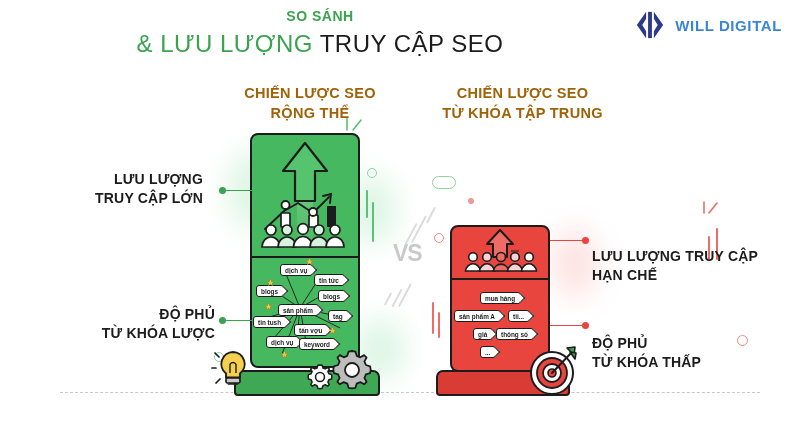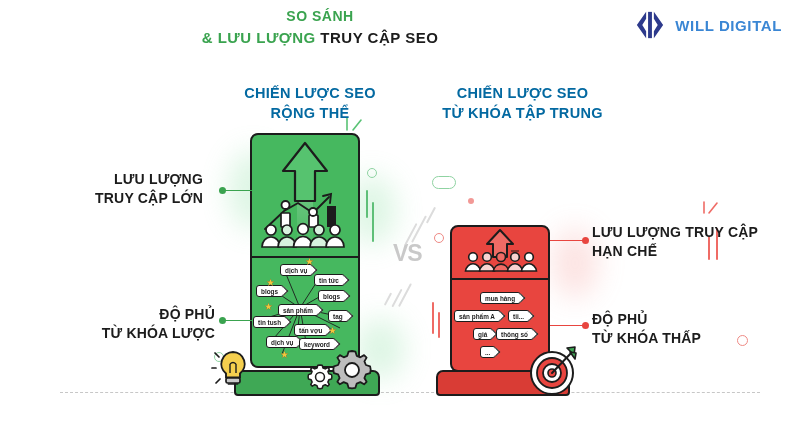--- a/index.html
+++ b/index.html
@@ -13,25 +13,25 @@
   .stage{position:absolute;inset:0;}
 
   
   .logo{position:absolute;right:18px;top:10px;display:flex;align-items:center;gap:8px;}
   .logo-mark{width:34px;height:30px;display:block;}
   .logo-text{font-size:15px;font-weight:bold;letter-spacing:.6px;color:#3a86d4;white-space:nowrap;}
 
   
   .title-wrap{position:absolute;left:0;top:8px;width:640px;text-align:center;}
   .title-1{font-size:14px;font-weight:bold;color:#3aa34f;letter-spacing:.5px;line-height:1.25;}
-  .title-2{font-size:15px;font-weight:bold;color:#1c1c1c;letter-spacing:.5px;line-height:1.35;margin-top:2px;}
+  .title-2{font-size:24px;font-weight:normal;color:#1c1c1c;letter-spacing:.5px;line-height:1.35;margin-top:2px;}
   .title-2 .grn{color:#3aa34f;}
 
   
-  .col-head{position:absolute;text-align:center;font-size:14.5px;font-weight:bold;color:#0369a1;line-height:1.35;letter-spacing:.3px;}
+  .col-head{position:absolute;text-align:center;font-size:14.5px;font-weight:bold;color:#a16207;line-height:1.35;letter-spacing:.3px;}
   .col-head.left{left:215px;top:84px;width:190px;}
   .col-head.right{left:415px;top:84px;width:215px;}
 
   
   .col{position:absolute;}
   .panel{box-sizing:border-box;border:2.2px solid #1c1c1c;position:relative;}
   .panel.green{background:#46b85f;}
   .panel.red{background:#e8453f;}
 
   
@@ -45,21 +45,21 @@
   #red-top{height:55px;border-radius:8px 8px 0 0;}
   #red-bottom{height:92px;border-radius:0 0 8px 8px;border-top:none;}
   #red-base{position:absolute;left:436px;top:370px;width:130px;height:22px;background:#d93c35;border:2.2px solid #1c1c1c;border-radius:7px 7px 4px 4px;}
 
   
   .ground{position:absolute;left:60px;top:392px;width:700px;height:0;border-top:1.6px dashed #9a9a9a;opacity:.55;}
 
   
   .side-label{position:absolute;font-size:14px;font-weight:bold;color:#1c1c1c;line-height:1.35;letter-spacing:.2px;}
   .side-label.l{text-align:right;}
-  .side-label.r{text-align:left;}
+  .side-label.r{text-align:left;margin-top:24px;}
   #lbl-traffic-high{left:83px;top:170px;width:120px;}
   #lbl-coverage-wide{left:95px;top:305px;width:120px;}
   #lbl-traffic-low{left:592px;top:223px;width:175px;}
   #lbl-coverage-low{left:592px;top:310px;width:160px;}
 
   .connector{position:absolute;height:1.4px;}
   .connector.green{background:#3aa34f;}
   .connector.red{background:#e8453f;}
   .dot{position:absolute;width:7px;height:7px;border-radius:50%;}
   .dot.green{background:#3aa34f;}

